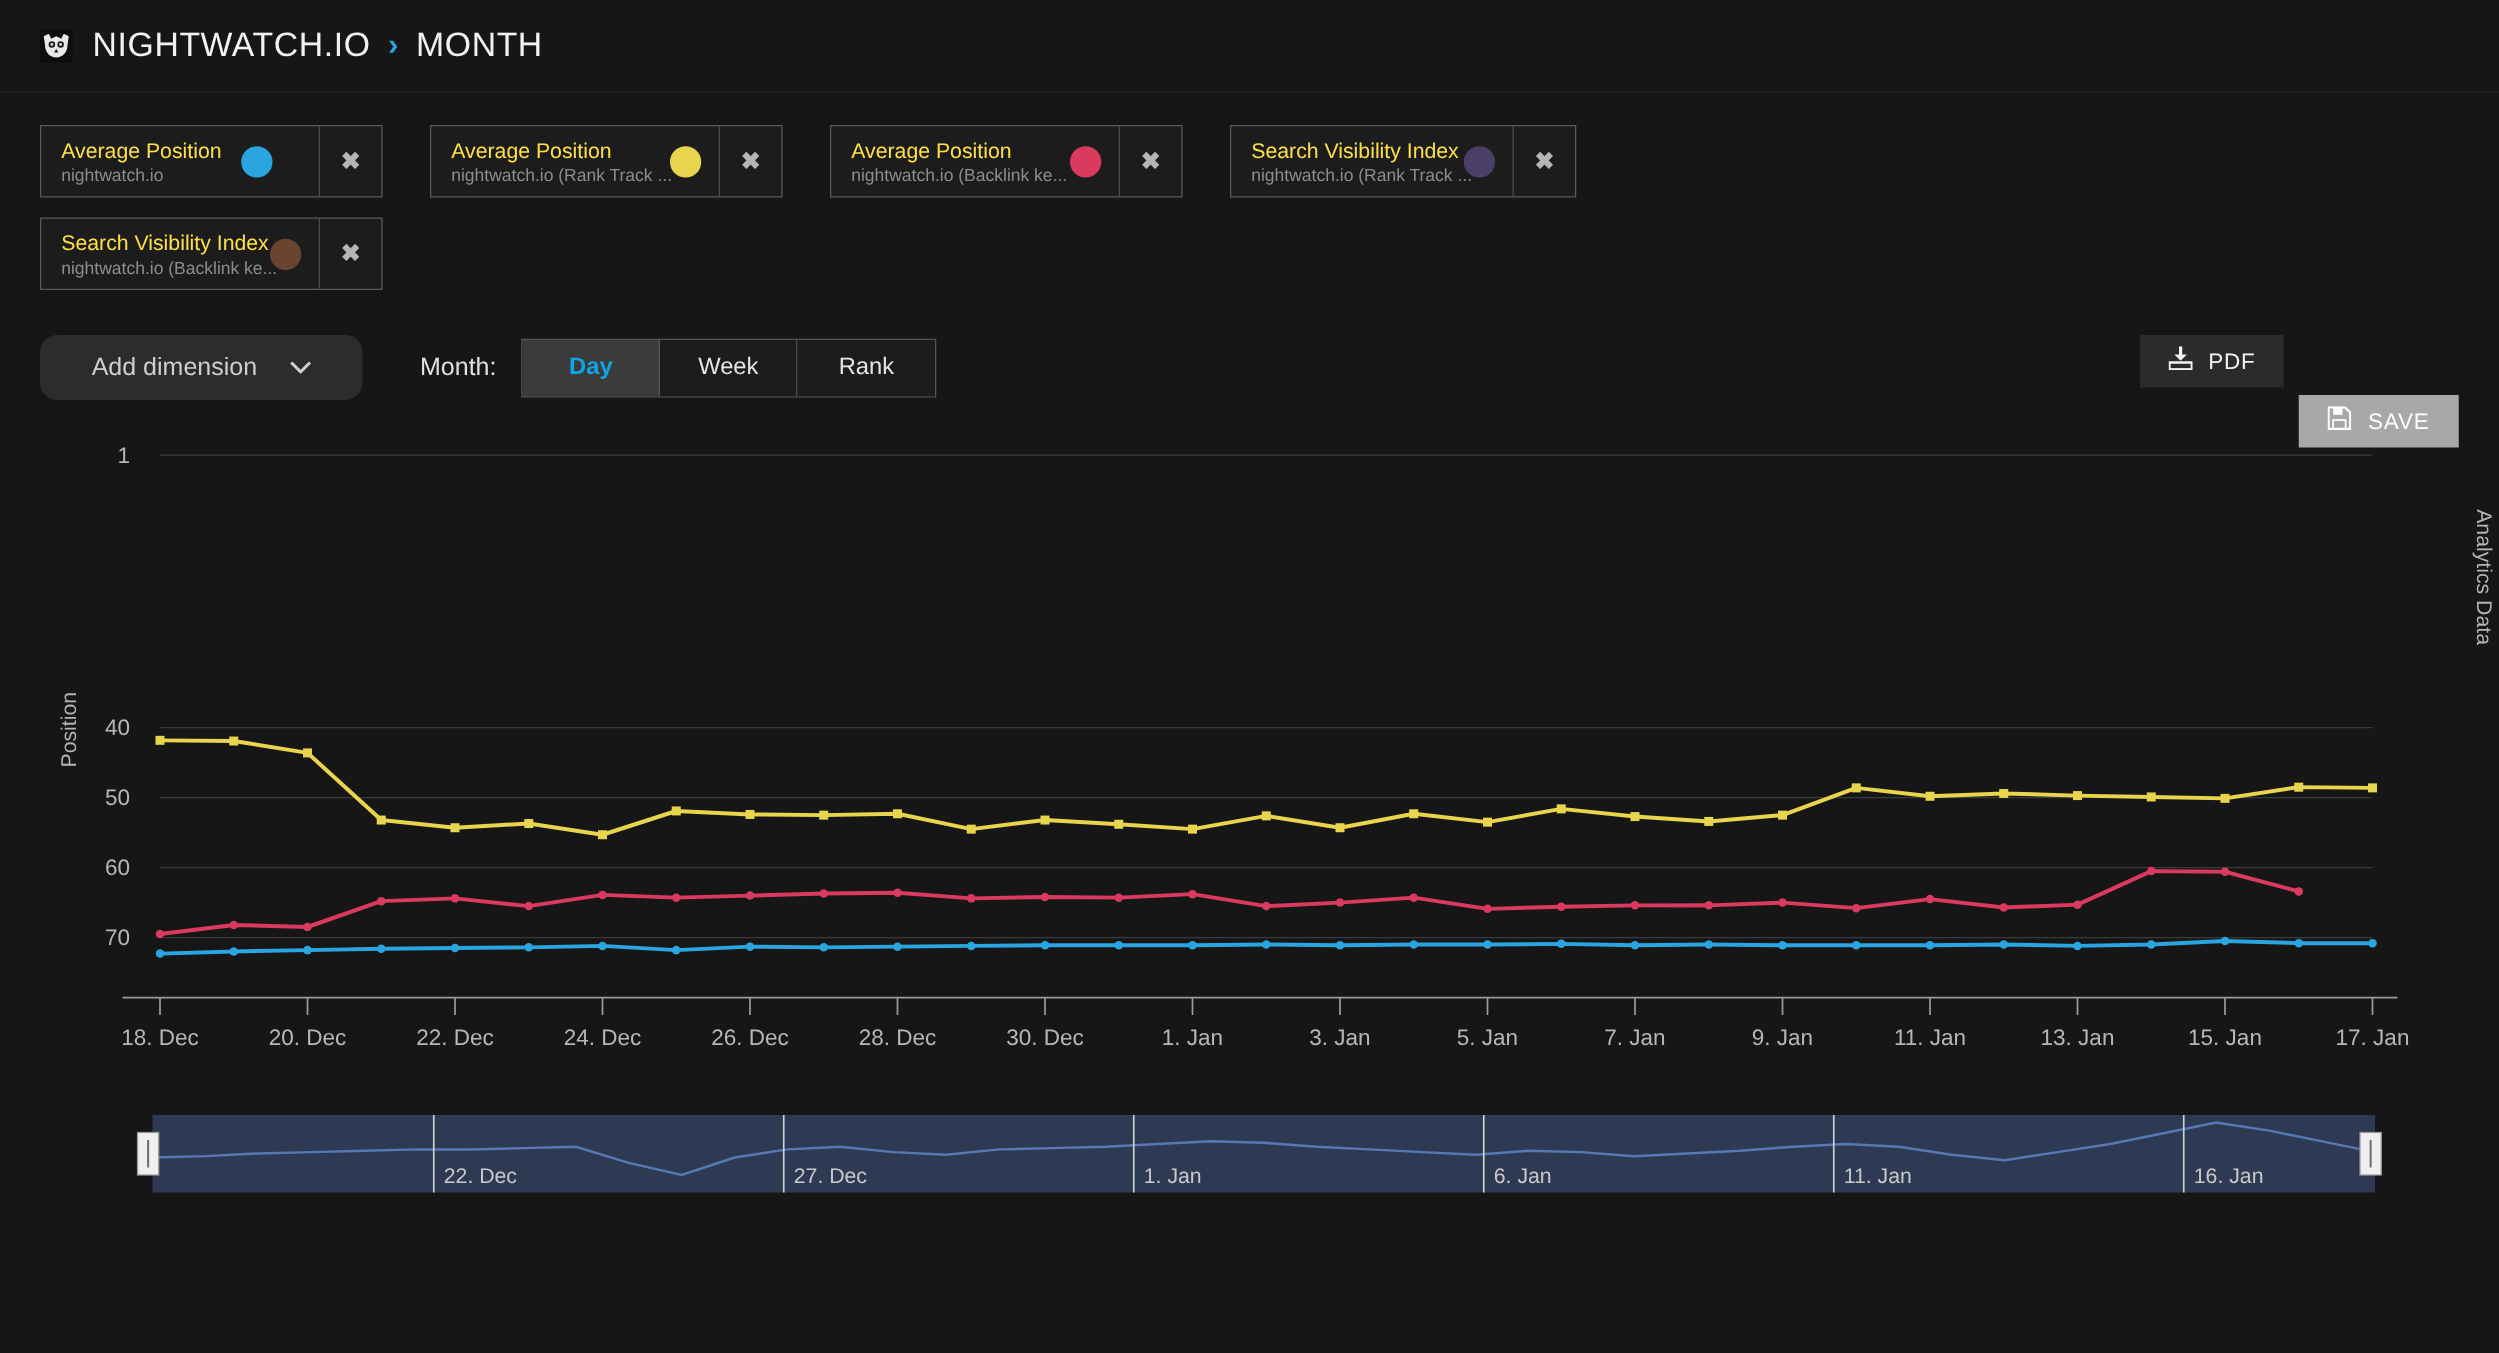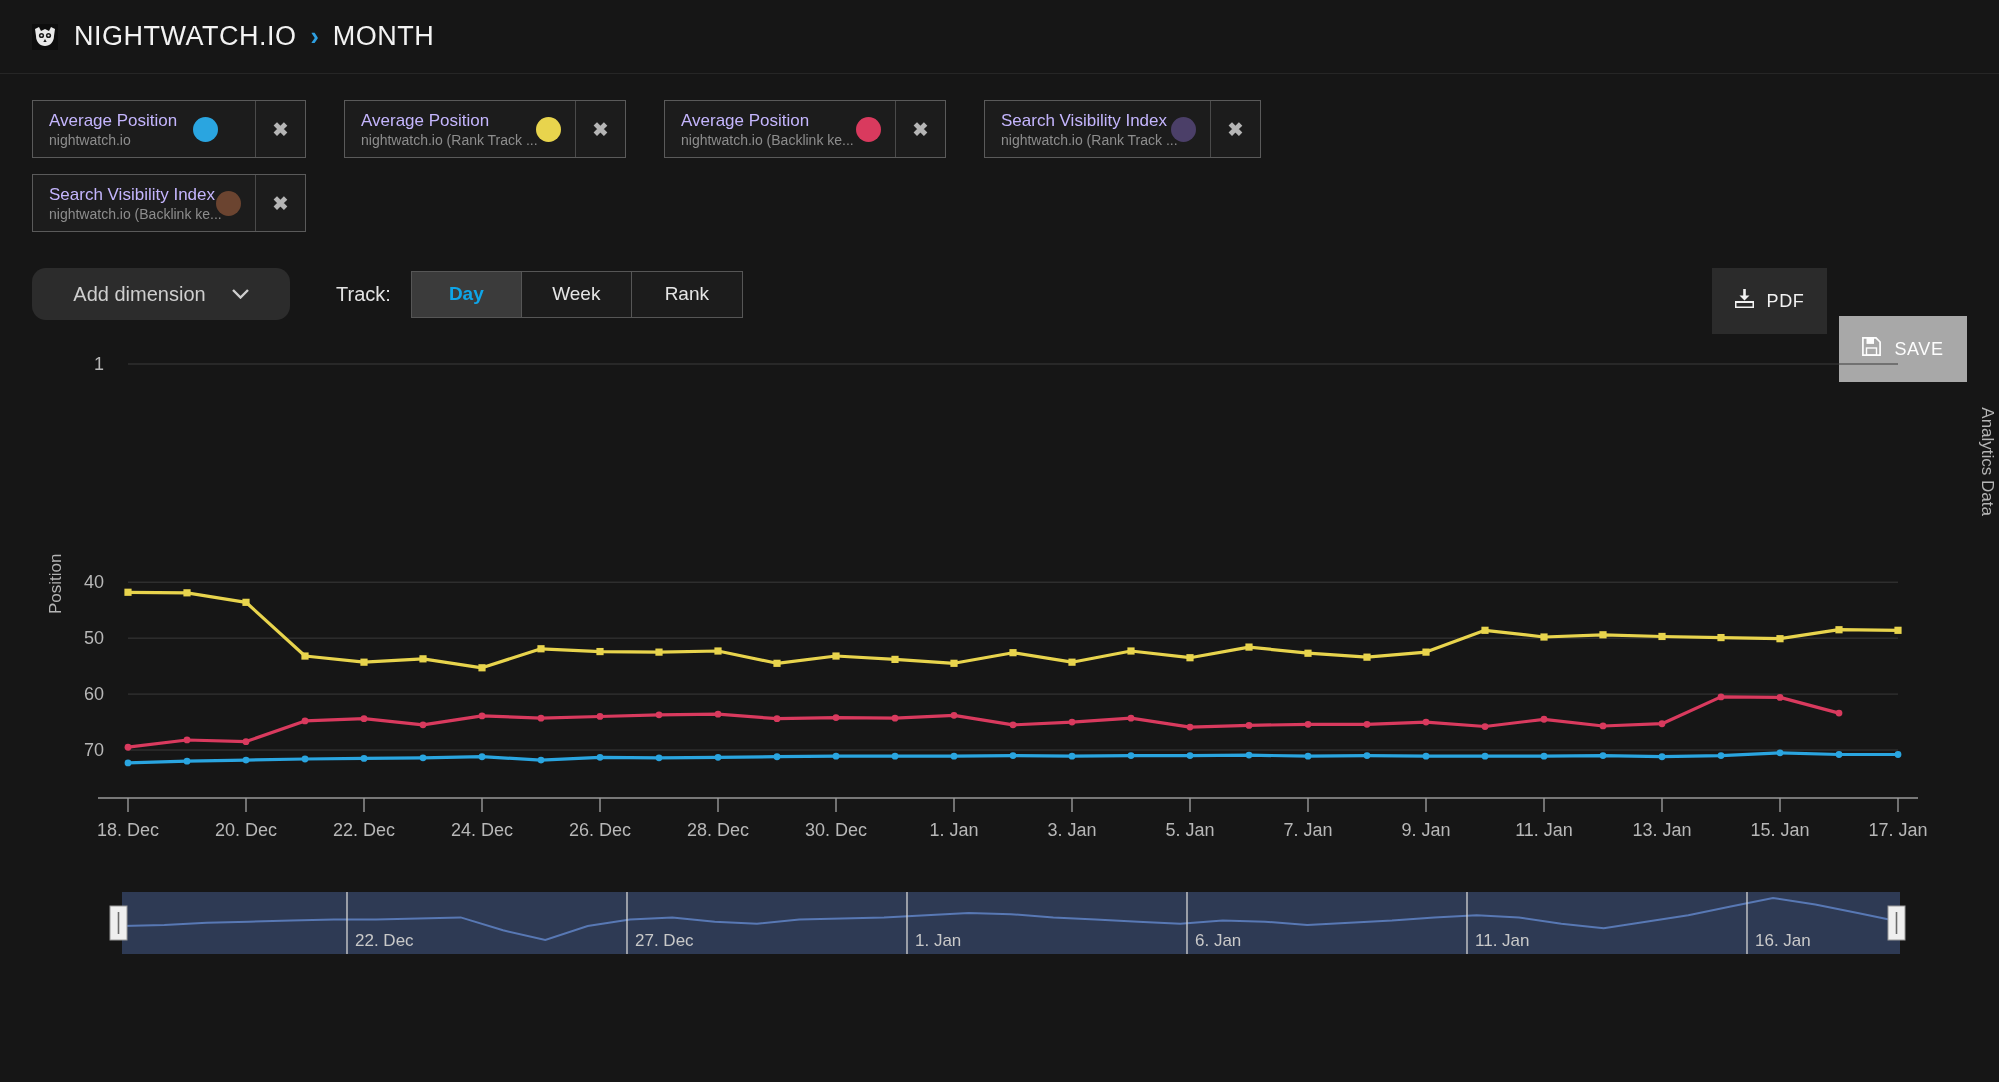--- a/index.html
+++ b/index.html
@@ -67,21 +67,21 @@
   .chip-body {
     padding: 8px 14px 8px 16px;
     display: flex;
     align-items: center;
     gap: 16px;
     min-width: 0;
   }
   .chip-texts { display: flex; flex-direction: column; justify-content: center; min-width: 0; }
   .chip-title {
     font-size: 17px;
-    color: #c4b5fd;
+    color: #fde047;
     line-height: 21px;
     white-space: nowrap;
   }
   .chip-sub {
     font-size: 14px;
     color: #8d8d8d;
     line-height: 18px;
     white-space: nowrap;
   }
   .chip-dot {
@@ -165,21 +165,21 @@
   .seg-item.active { background: #3b3b3b; color: #0ea5e9; font-weight: 700; }
 
   .tool-right {
     position: absolute;
     right: 32px;
     top: 0;
     display: flex;
     gap: 12px;
   }
   .btn-pdf, .btn-save {
-    height: 66px;
+    height: 42px;
     min-width: 115px;
     display: flex; align-items: center; justify-content: center;
     gap: 13px;
     font-size: 18px;
     letter-spacing: 0.6px;
     cursor: pointer;
   }
   .btn-pdf { background: #2b2b2b; color: #f2f2f2; }
   .btn-save { background: #a8a8a8; color: #fdfdfd; min-width: 128px; margin-top: 48px; }
 
@@ -299,21 +299,21 @@
 <div class="toolbar">
   <div class="add-dim">
     <span>Add dimension</span>
     <span class="caret">
       <svg width="17" height="10" viewBox="0 0 17 10">
           <path d="M1 1 L8.5 8.5 L16 1" fill="none" stroke="#cfcfcf" stroke-width="2.4"></path>
         </svg>
     </span>
   </div>
 
-  <span class="period-label">Track:</span>
+  <span class="period-label">Month:</span>
   <div class="seg" id="period-seg">
       <div class="seg-item active">Day</div>
       <div class="seg-item">Week</div>
       <div class="seg-item">Rank</div>
     </div>
 
   <div class="tool-right">
     <div class="btn-pdf">
       <span>
         <svg width="19" height="19" viewBox="0 0 19 19">

